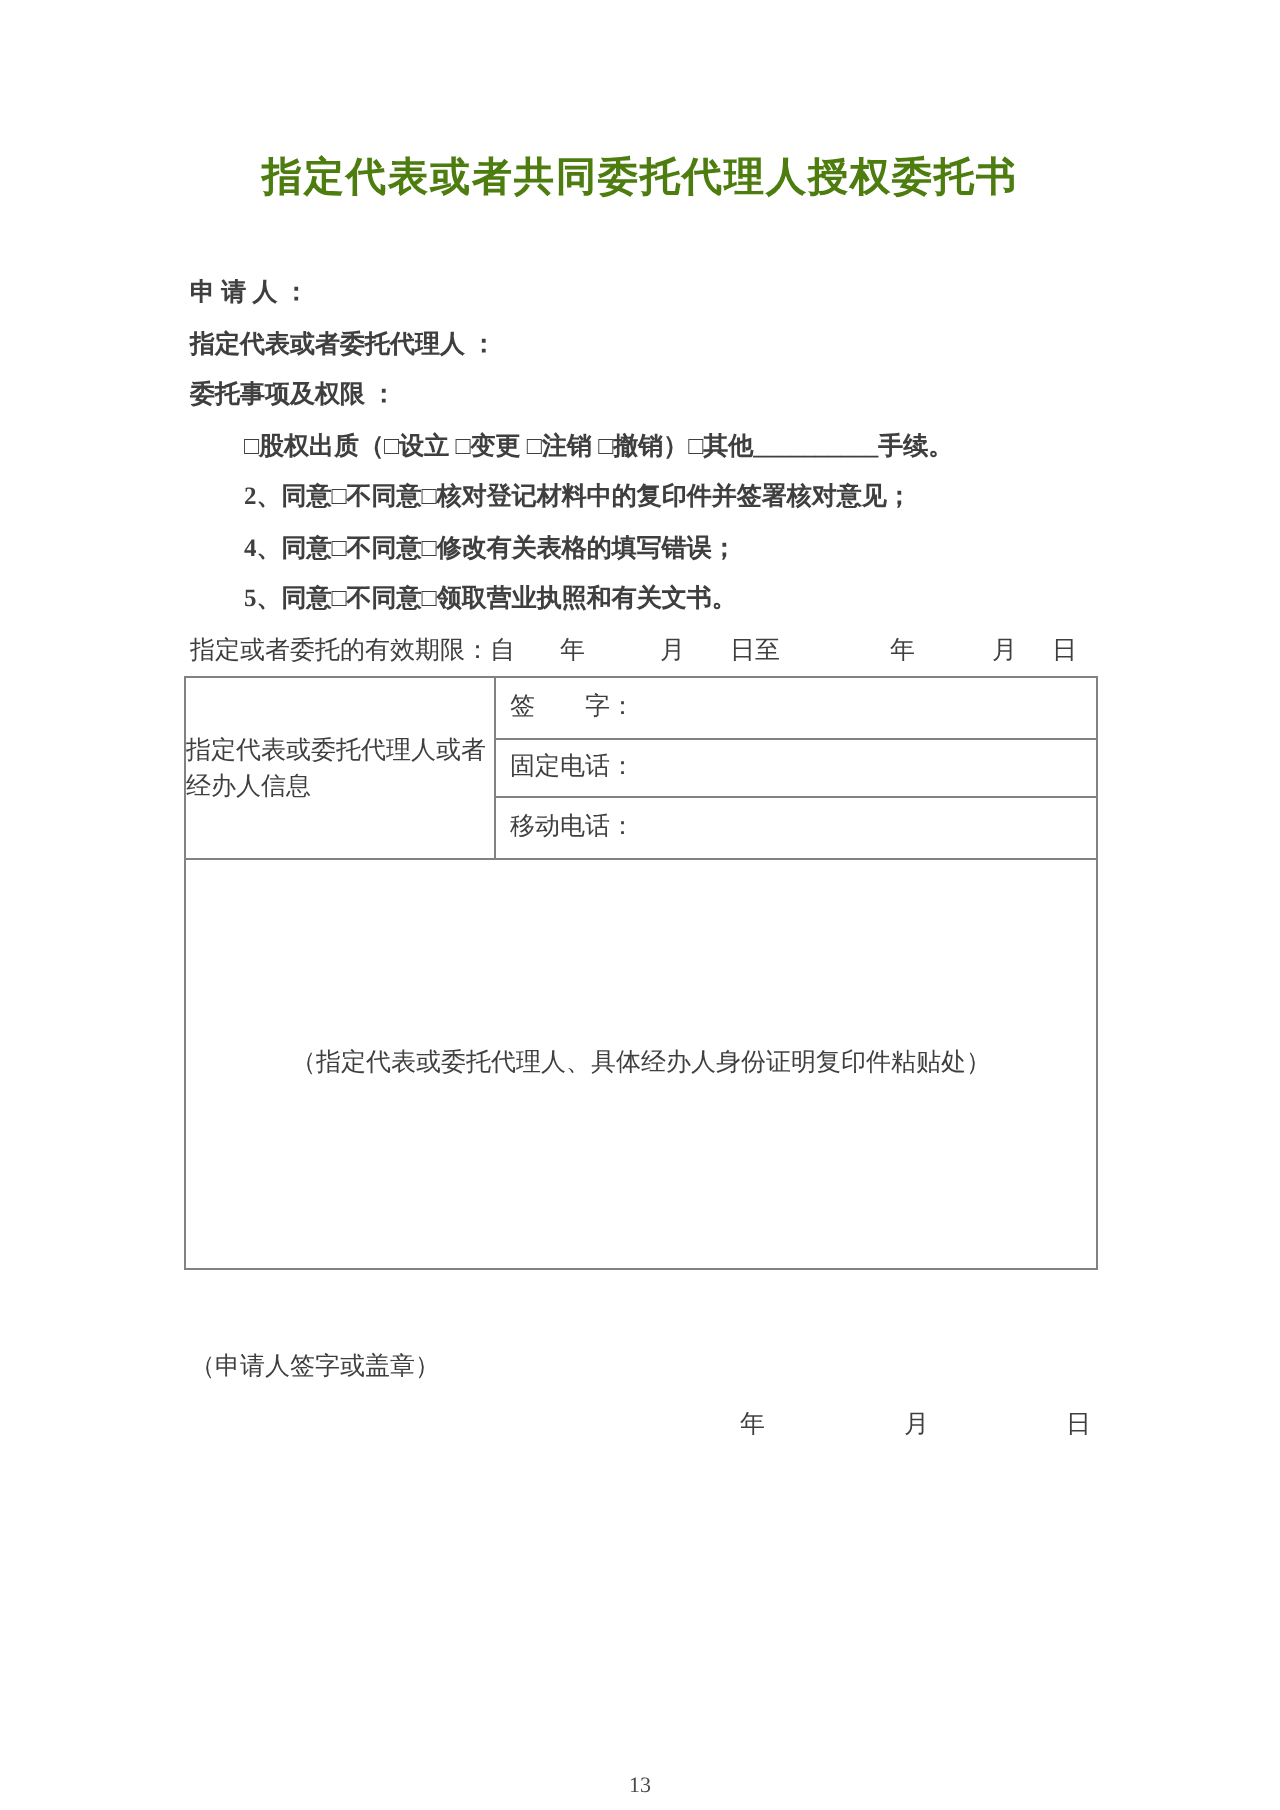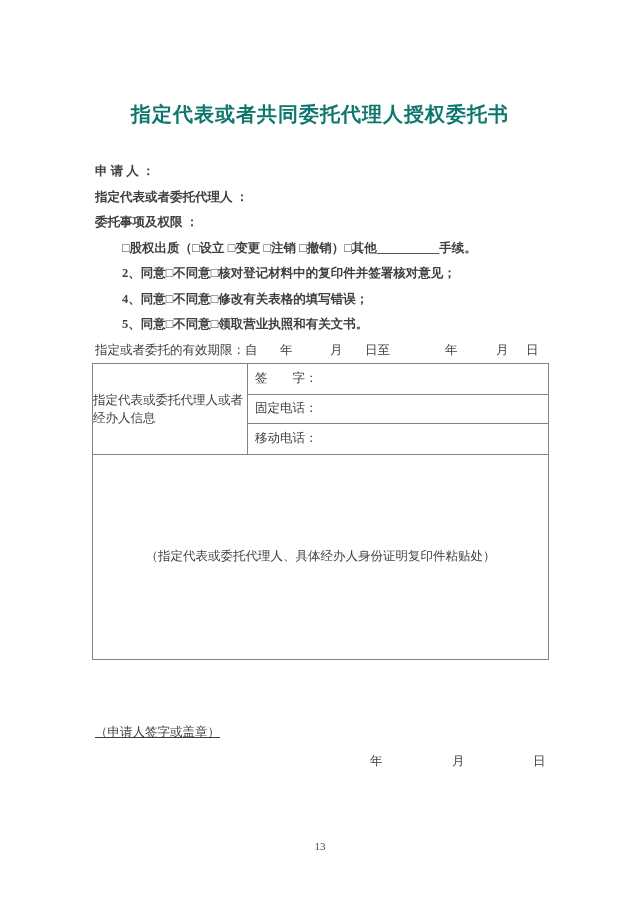--- a/index.html
+++ b/index.html
@@ -5,26 +5,26 @@
   html,body{margin:0;padding:0;background:#ffffff;}
   .page{
     position:relative;
     width:640px;height:905px;
     background:#ffffff;
     font-family:"Liberation Serif","DejaVu Serif",serif;
     color:#3f3f3f;
     overflow:hidden;
   }
   .doc-title{
-    padding-top:101px;
+    padding-top:76px;
     text-align:center;
     font-size:20px;
     font-weight:bold;
     letter-spacing:1px;
-    color:#0f766e;
+    color:#4d7c0f;
     line-height:26px;
   }
   .content{
     margin:32px 92px 0 95px; 
     font-size:12.5px;
     line-height:25.5px;
   }
   .line{margin:0;white-space:nowrap;font-weight:bold;}
   .indent{padding-left:27px;}
   .blank-line{
@@ -65,36 +65,35 @@
   }
   .row-sign td{height:30px;}
   .row-phone td{height:28px;}
   .row-mobile td{height:30px;}
   .cell-paste{
     height:204px;
     text-align:center;
     vertical-align:middle;
   }
   .footer-sign{
-    margin-top:64px;
+    margin-top:40px;
     font-size:12.5px;
     line-height:16px;
-    text-decoration:underline;
   }
   .footer-date{
     position:relative;
     margin-top:13px;
     height:16px;
     font-size:12.5px;
   }
   .footer-date span{position:absolute;top:0;line-height:16px;}
   .page-number{
     position:absolute;
     left:0;right:0;
-    top:840px;
+    top:887px;
     text-align:center;
     font-size:11px;
     color:#4a4a4a;
   }
 </style>
 </head>
 <body>
 
 <div class="page">
 

